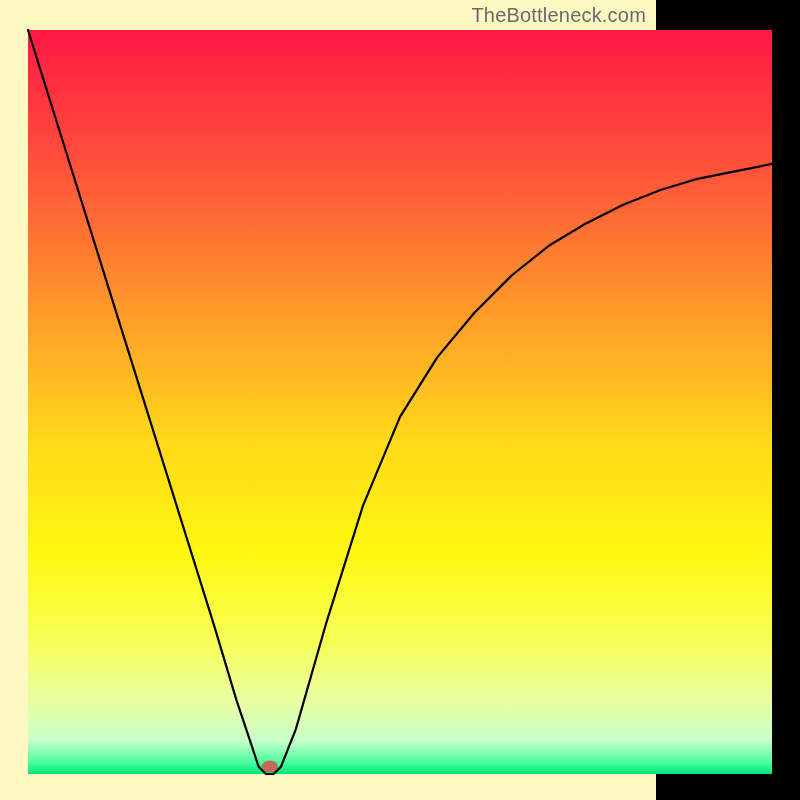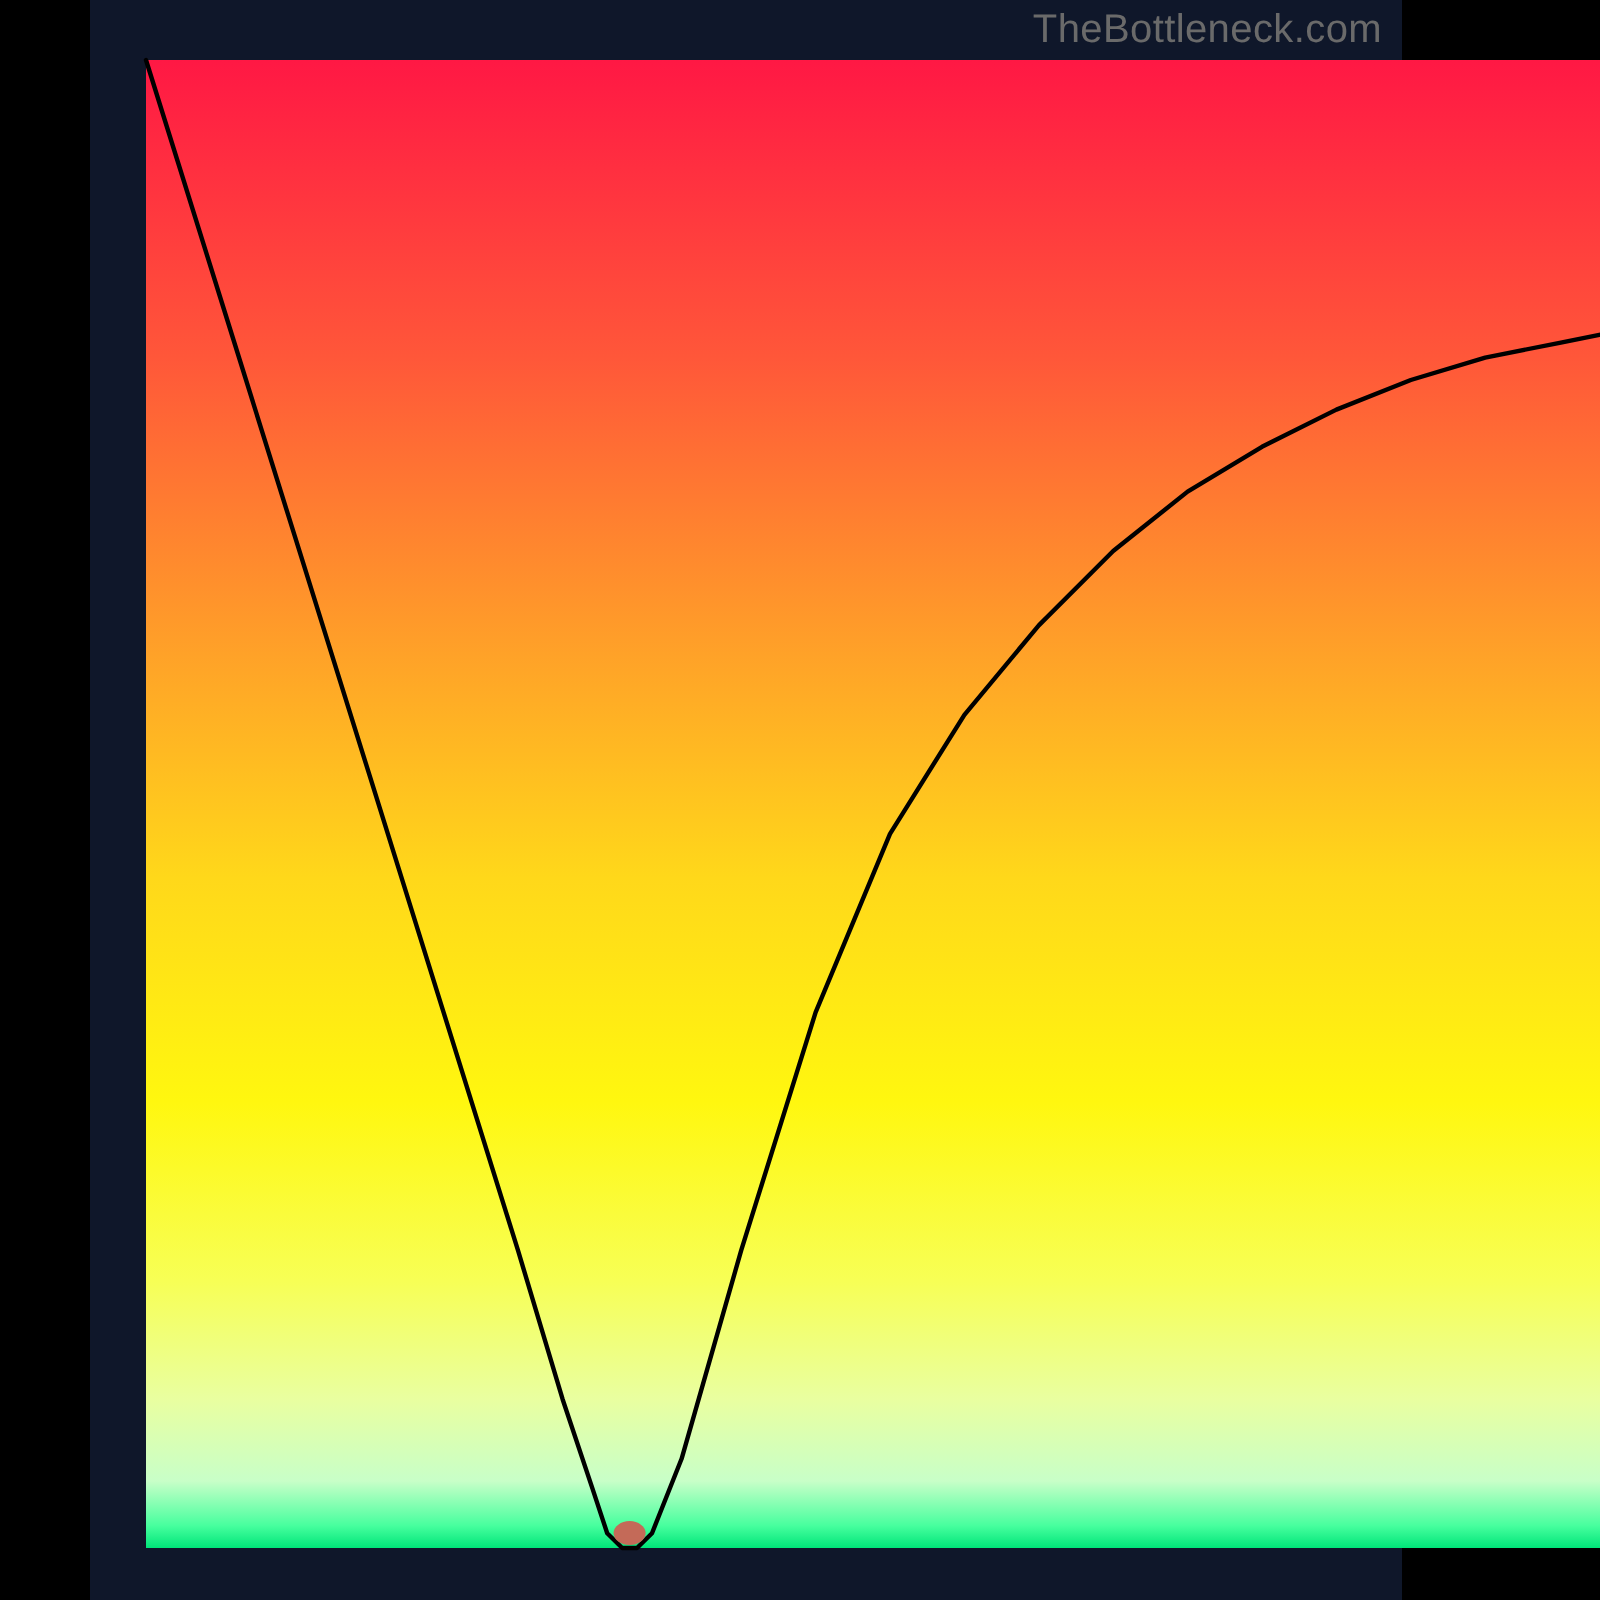--- a/index.html
+++ b/index.html
@@ -10,22 +10,21 @@
     background: #000;
     font-family: Arial, Helvetica, sans-serif;
     overflow: hidden;
   }
   .frame {
     position: absolute;
     top: 0;
     left: 0;
     width: 656px;
     height: 800px;
-    background: #0f172a;
-    margin-left: 45px;
+    background: #fef9c3;
   }
   .watermark {
     position: absolute;
     top: 4px;
     right: 10px;
     color: #6a6a6a;
     font-size: 20px;
     letter-spacing: 0.2px;
     font-weight: 400;
     user-select: none;

